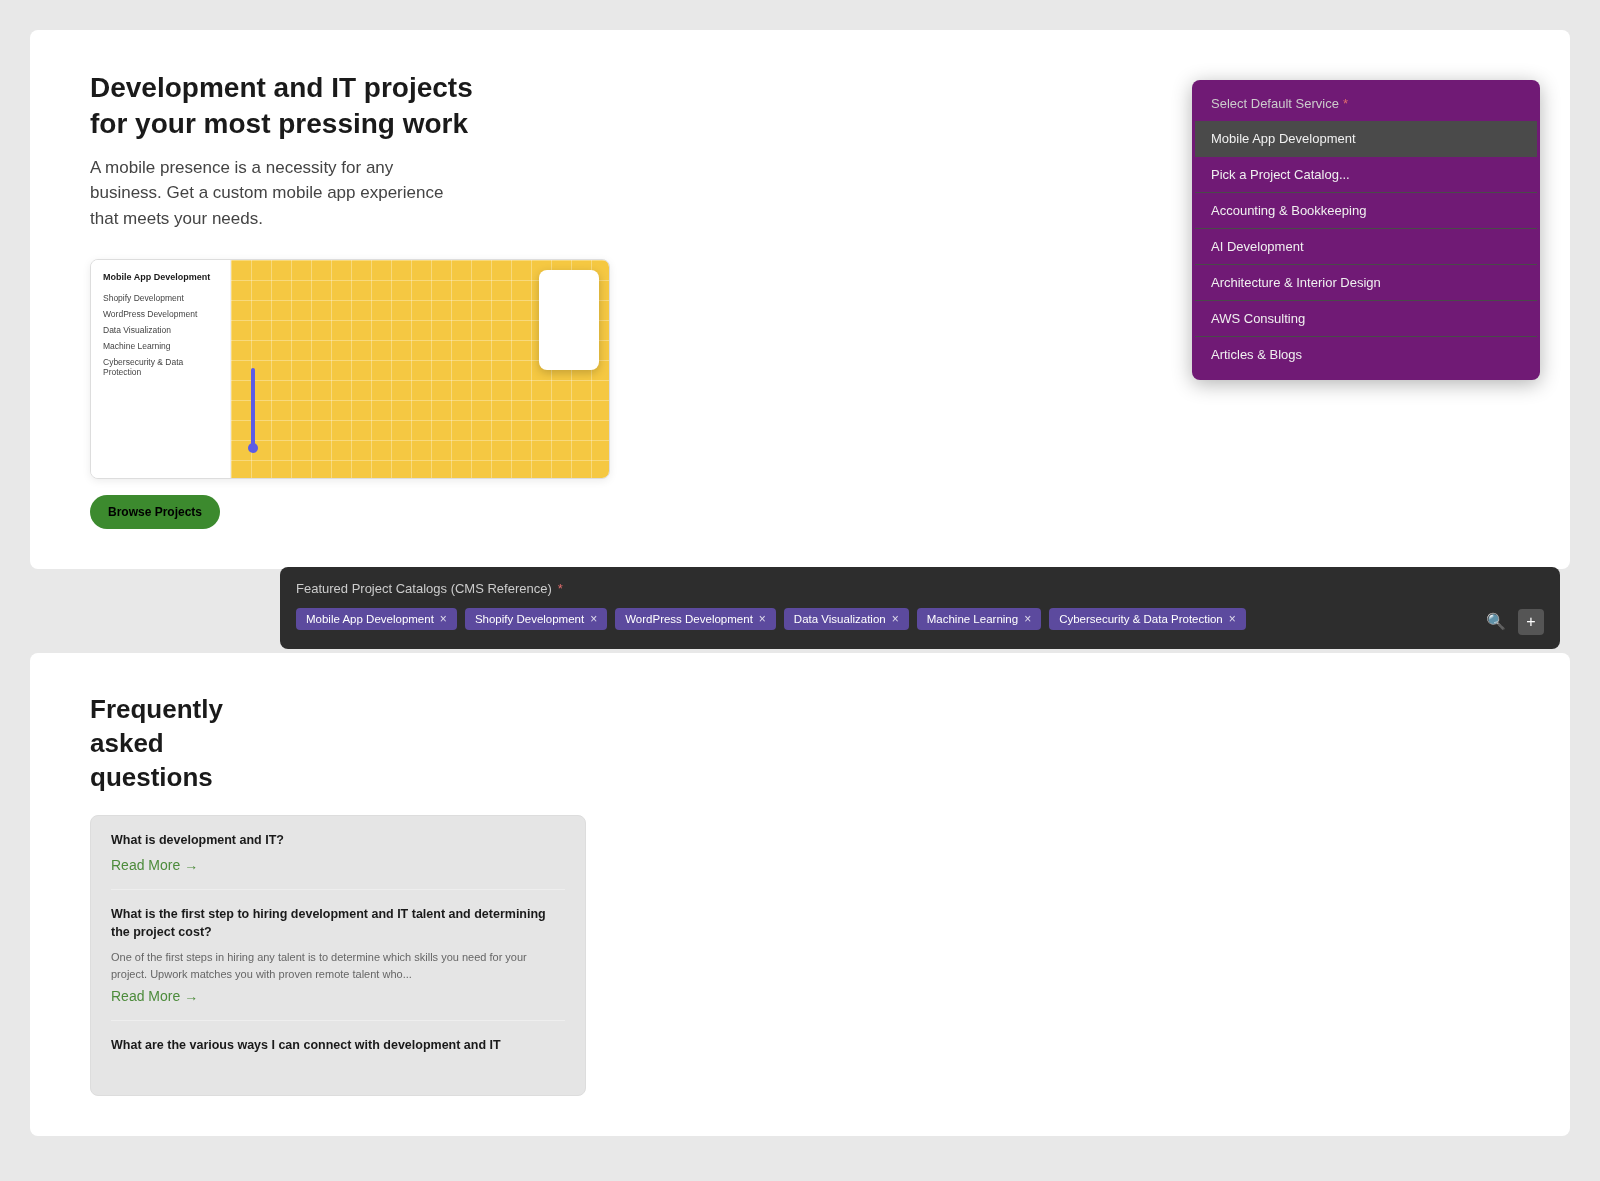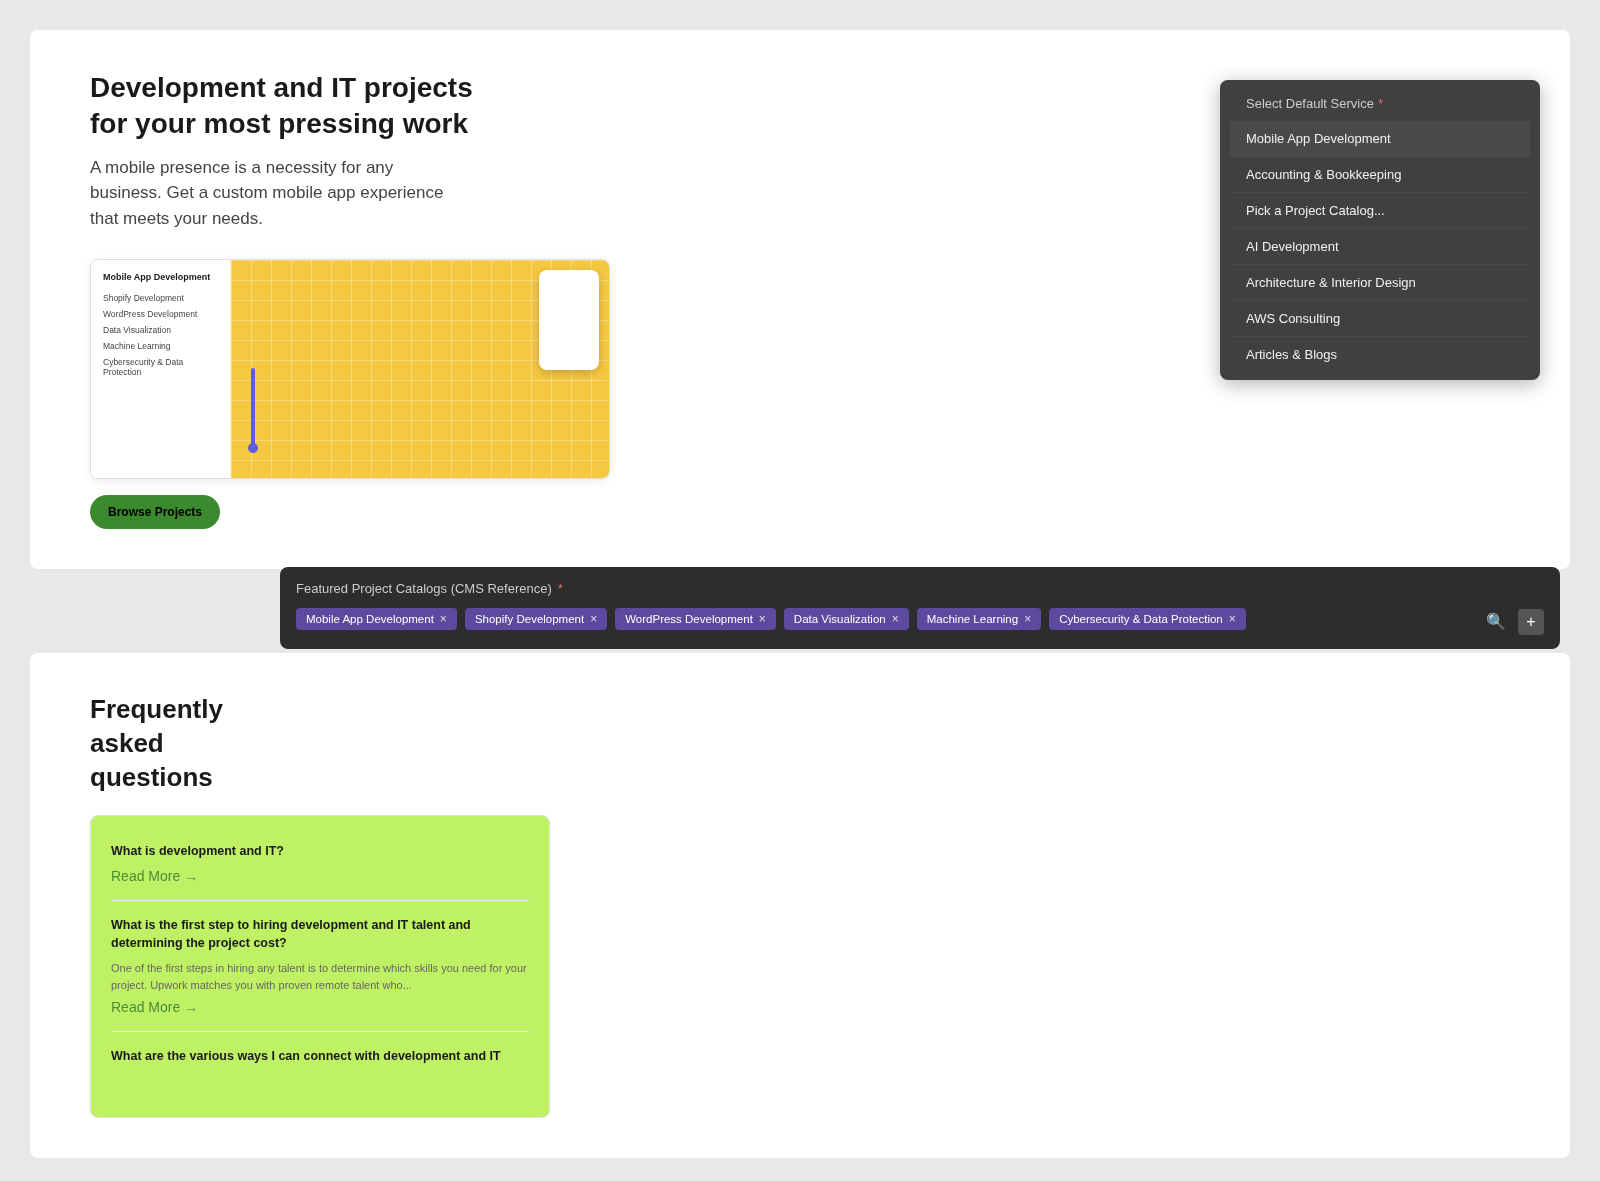--- a/index.html
+++ b/index.html
@@ -139,24 +139,24 @@
       cursor: pointer;
       font-weight: 600;
       margin-top: 16px;
     }
 
     
     .dropdown-overlay {
       position: absolute;
       top: 50px;
       right: 30px;
-      background: #404040;
-      border-radius: 8px;
-      width: 320px;
-      padding: 16px 10px 8px;
+      background: #701a75;
+      border-radius: 8px;
+      width: 348px;
+      padding: 16px 3px 8px;
       z-index: 10;
       box-shadow: 0 4px 20px rgba(0,0,0,0.3);
     }
 
     .dropdown-label {
       color: #ccc;
       font-size: 13px;
       padding: 0 16px 10px;
       display: flex;
       align-items: center;
@@ -291,25 +291,25 @@
     .faq-title {
       font-size: 26px;
       font-weight: 700;
       color: #1a1a1a;
       line-height: 1.3;
       margin-bottom: 20px;
       max-width: 200px;
     }
 
     .faq-card {
-      background: #bef264;
+      background: #e5e5e5;
       border: 1px solid #ddd;
       border-radius: 8px;
-      padding: 27px 20px;
-      width: 460px;
+      padding: 16px 20px;
+      width: 496px;
     }
 
     .faq-item {
       border-bottom: 1px solid #eee;
       padding-bottom: 16px;
       margin-bottom: 16px;
     }
 
     .faq-item:last-child {
       border-bottom: none;
@@ -373,22 +373,22 @@
 
         <button class="browse-btn">Browse Projects</button>
       </div>
 
       <div class="dropdown-overlay">
         <div class="dropdown-label">
           <span>Select Default Service</span>
           <span class="dropdown-required">*</span>
         </div>
         <div class="dropdown-item selected">Mobile App Development</div>
+        <div class="dropdown-item">Pick a Project Catalog...</div>
         <div class="dropdown-item">Accounting &amp; Bookkeeping</div>
-        <div class="dropdown-item">Pick a Project Catalog...</div>
         <div class="dropdown-item">AI Development</div>
         <div class="dropdown-item">Architecture &amp; Interior Design</div>
         <div class="dropdown-item">AWS Consulting</div>
         <div class="dropdown-item">Articles &amp; Blogs</div>
       </div>
 
     </div>
 
     <div class="featured-panel">
       <div class="panel-header">

